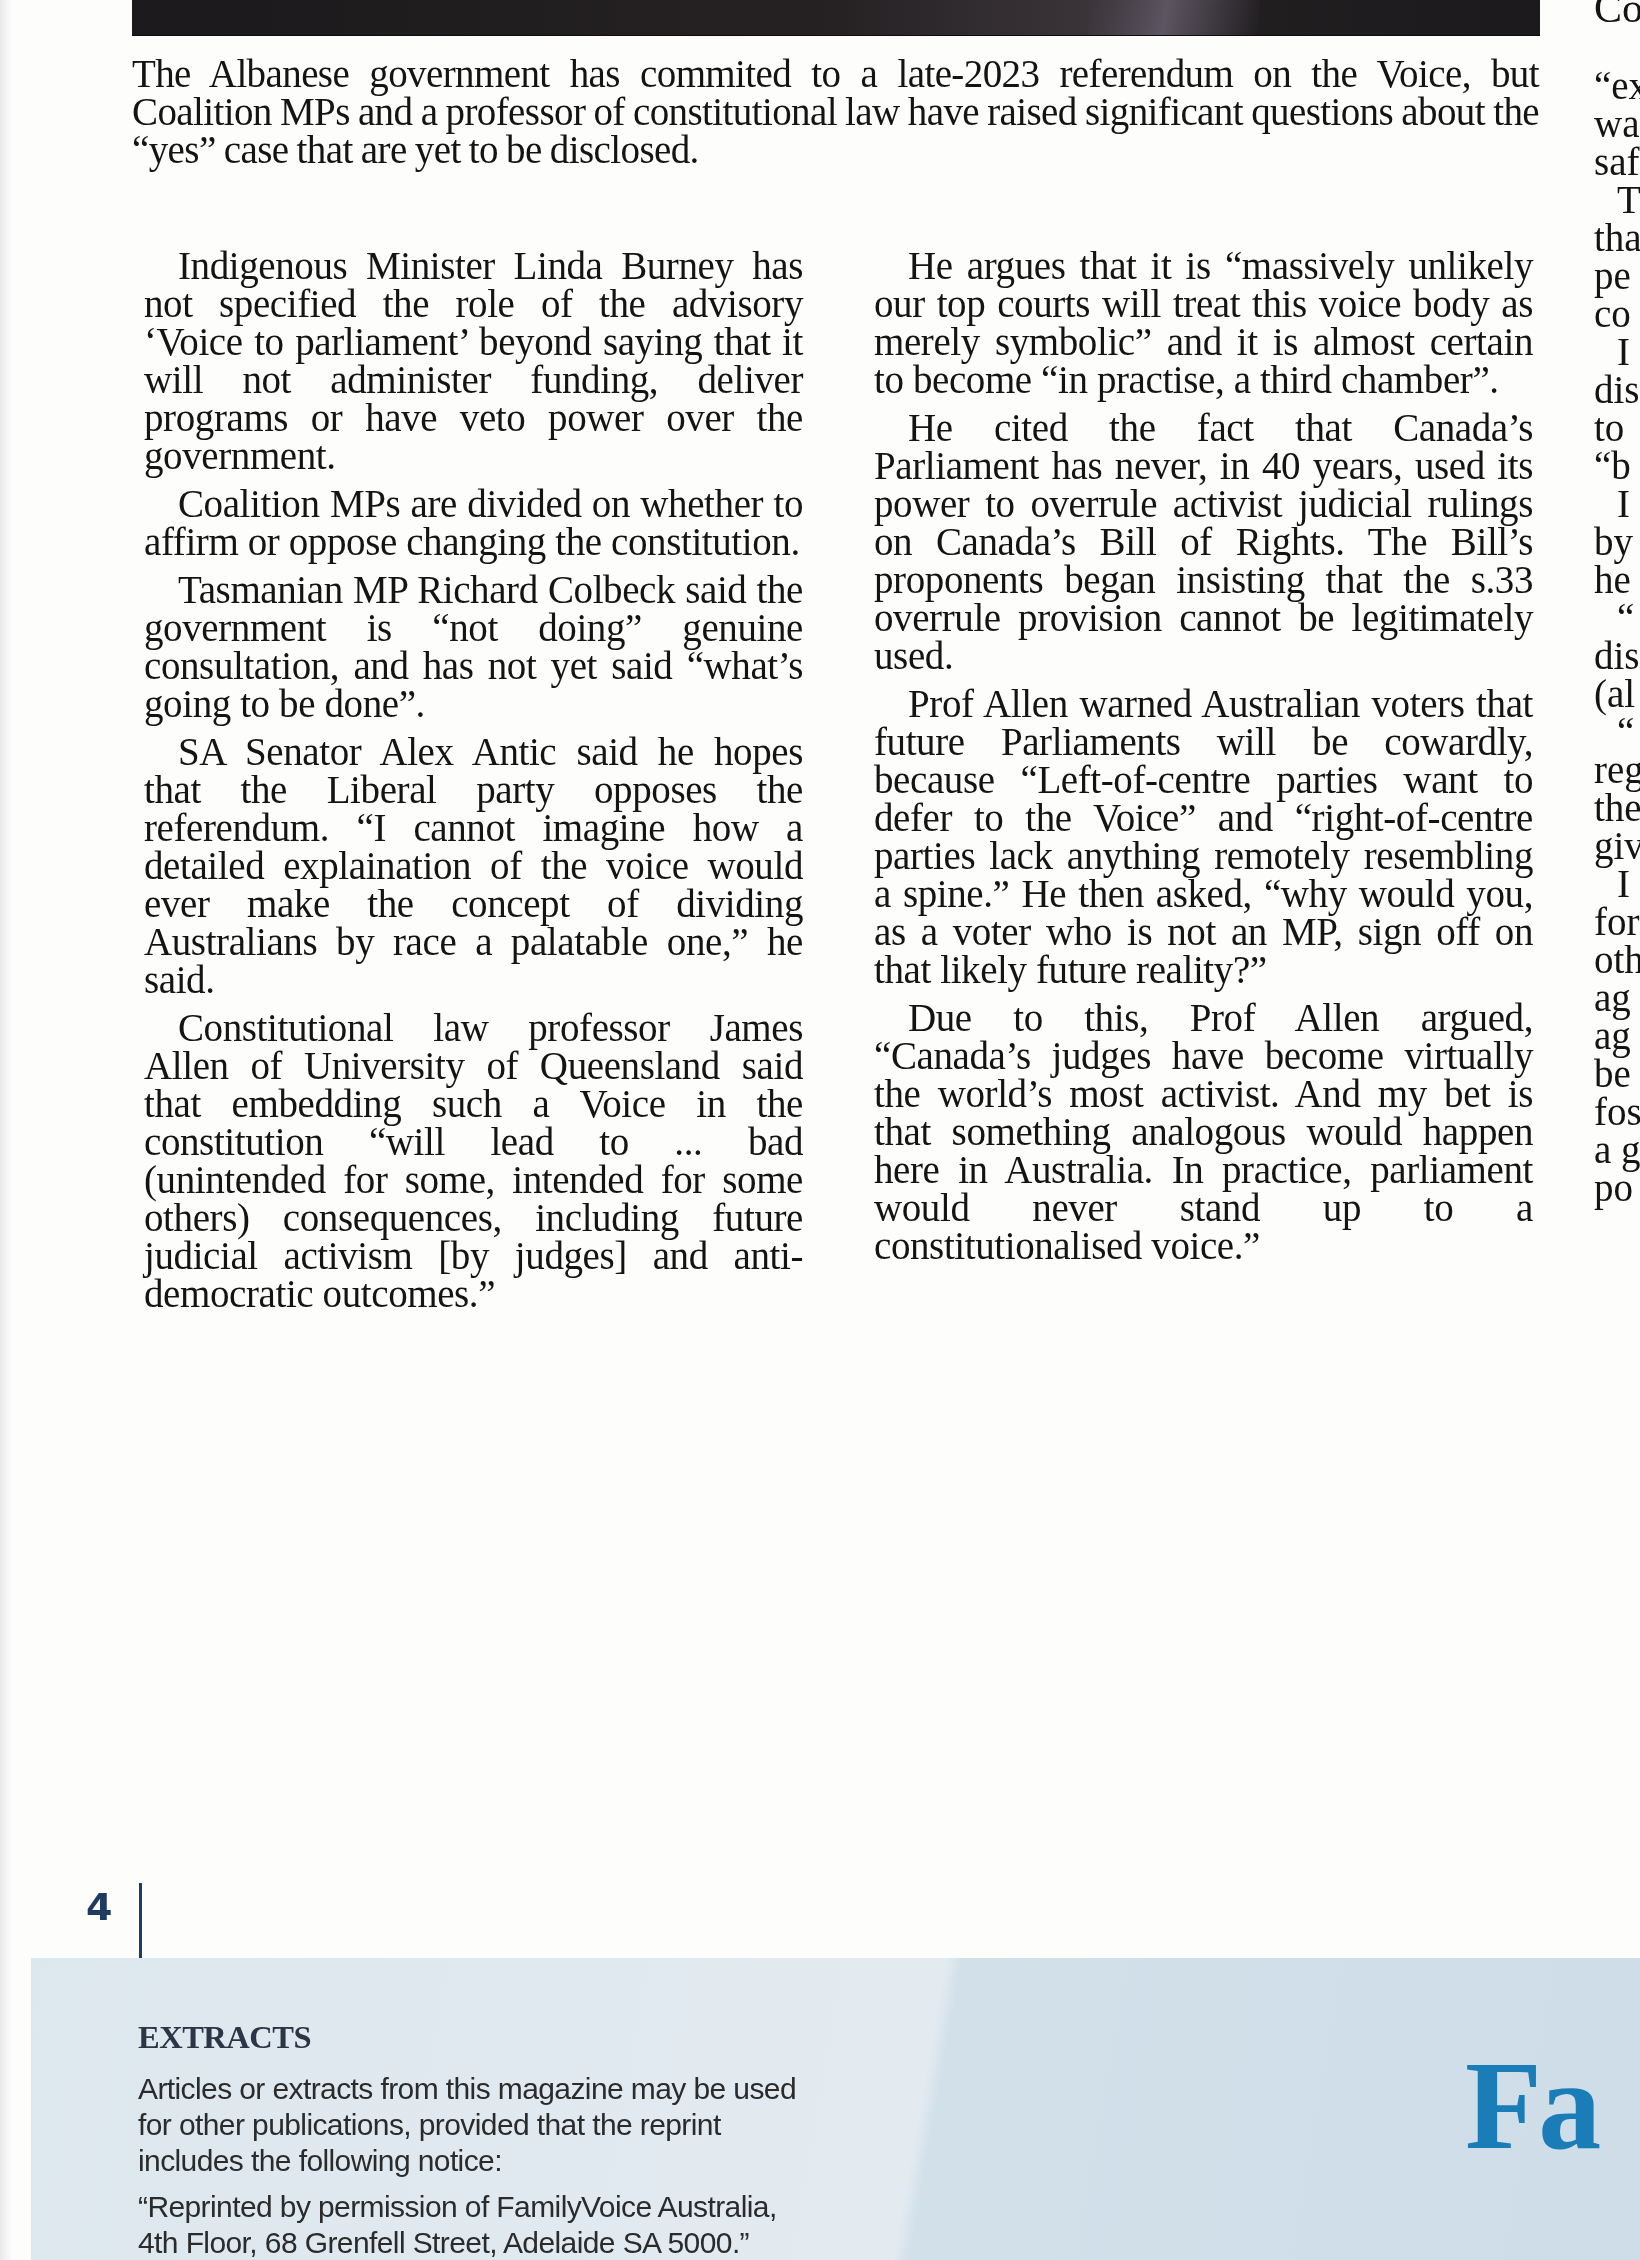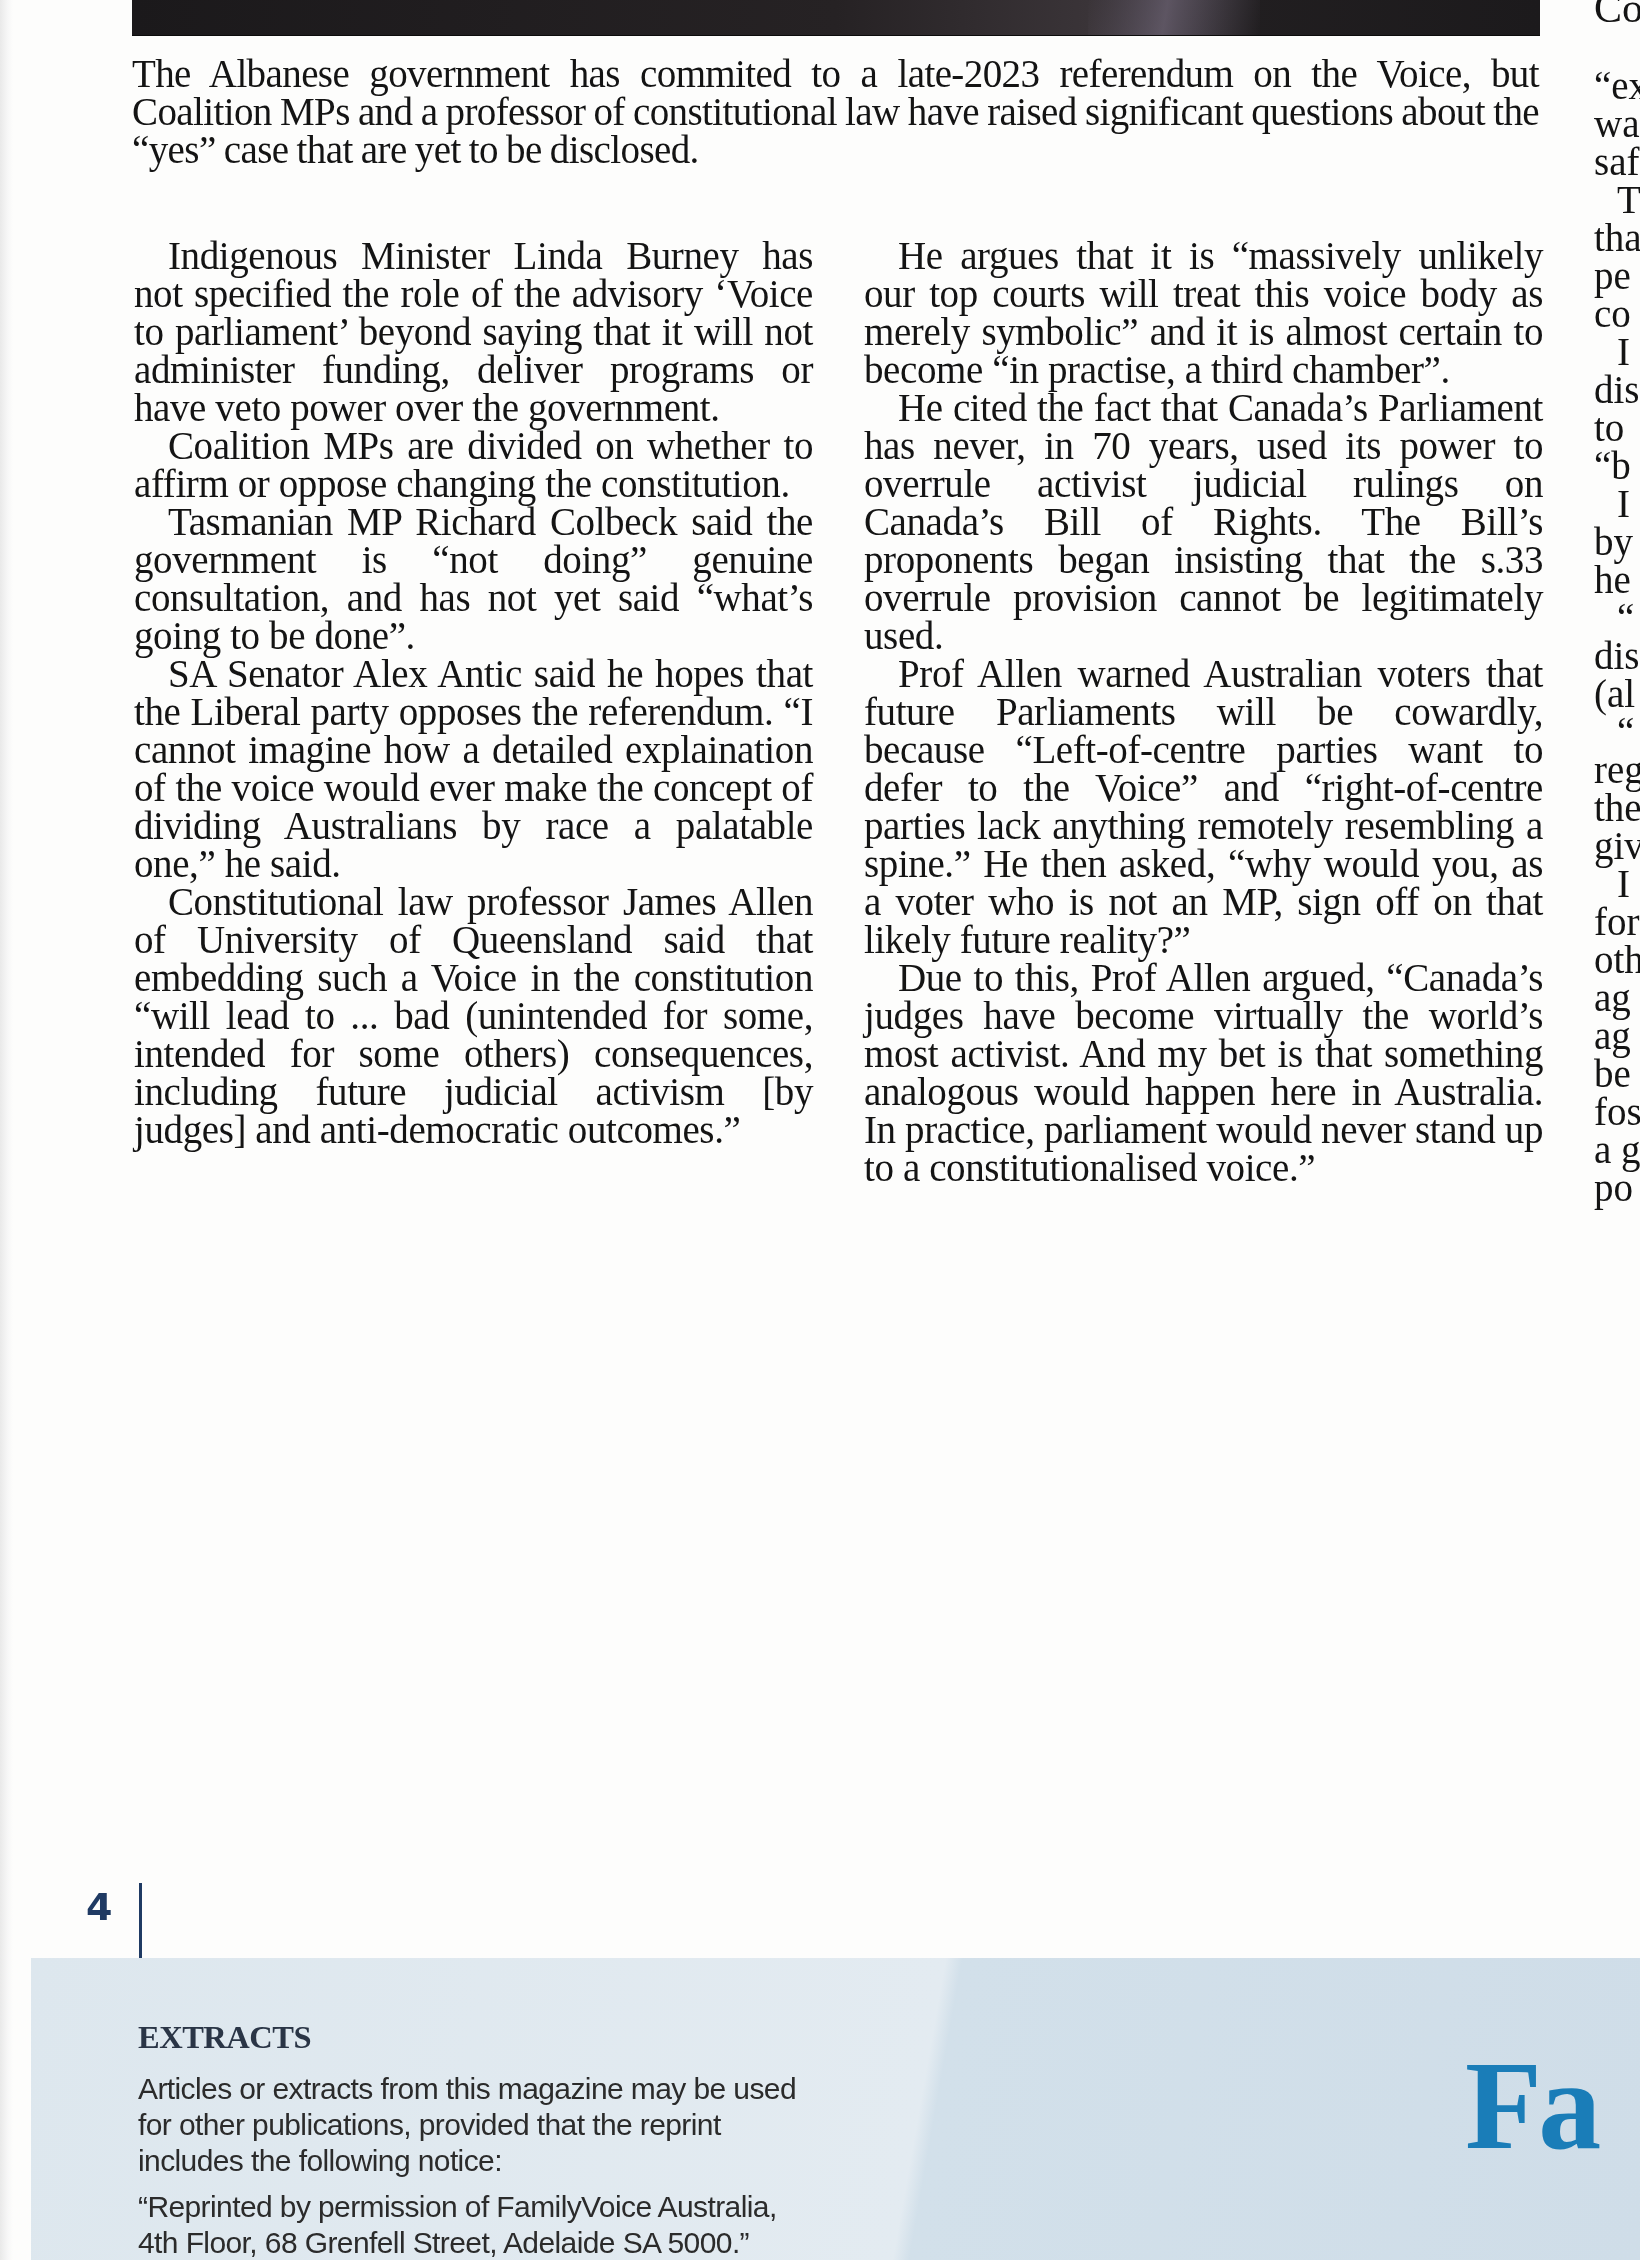--- a/index.html
+++ b/index.html
@@ -28,21 +28,21 @@
     letter-spacing:-0.6px; word-spacing:-1px;
     text-align:justify; text-align-last:left;
   }
   .col {
     position:absolute; top:237px; width:679px;
     font-size:39px; line-height:38px; letter-spacing:-0.4px;
     text-align:justify;
   }
   .col.left { left:134px; }
   .col.mid  { left:864px; }
-  .col p { margin:0; text-indent:34px; }
+  .col p { margin:10px; text-indent:34px; }
   .right-edge {
     position:absolute; left:1594px; top:0; width:46px; overflow:hidden;
     font-size:39px; line-height:38px; white-space:nowrap;
   }
   .right-edge .line { height:38px; }
   .right-edge .head { position:absolute; top:-11.5px; font-size:42px; }
   .page-num {
     position:absolute; left:86px; top:1885px;
     font-family:"DejaVu Sans","Liberation Sans",sans-serif;
     font-weight:bold; font-size:38px; color:#1f3a63;
@@ -85,21 +85,21 @@
 <div class="col left">
   <p>Indigenous Minister Linda Burney has not specified the role of the advisory ‘Voice to parliament’ beyond saying that it will not administer funding, deliver programs or have veto power over the government.</p>
   <p>Coalition MPs are divided on whether to affirm or oppose changing the constitution.</p>
   <p>Tasmanian MP Richard Colbeck said the government is “not doing” genuine consultation, and has not yet said “what’s going to be done”.</p>
   <p>SA Senator Alex Antic said he hopes that the Liberal party opposes the referendum. “I cannot imagine how a detailed explaination of the voice would ever make the concept of dividing Australians by race a palatable one,” he said.</p>
   <p>Constitutional law professor James Allen of University of Queensland said that embedding such a Voice in the constitution “will lead to ... bad (unintended for some, intended for some others) consequences, including future judicial activism [by judges] and anti-democratic outcomes.”</p>
 </div>
 
 <div class="col mid">
   <p>He argues that it is “massively unlikely our top courts will treat this voice body as merely symbolic” and it is almost certain to become “in practise, a third chamber”.</p>
-  <p>He cited the fact that Canada’s Parliament has never, in 70 years, used its power to overrule activist judicial rulings on Canada’s Bill of Rights. The Bill’s proponents began insisting that the s.33 overrule provision cannot be legitimately used.</p>
+  <p>He cited the fact that Canada’s Parliament has never, in 40 years, used its power to overrule activist judicial rulings on Canada’s Bill of Rights. The Bill’s proponents began insisting that the s.33 overrule provision cannot be legitimately used.</p>
   <p>Prof Allen warned Australian voters that future Parliaments will be cowardly, because “Left-of-centre parties want to defer to the Voice” and “right-of-centre parties lack anything remotely resembling a spine.” He then asked, “why would you, as a voter who is not an MP, sign off on that likely future reality?”</p>
   <p>Due to this, Prof Allen argued, “Canada’s judges have become virtually the world’s most activist. And my bet is that something analogous would happen here in Australia. In practice, parliament would never stand up to a constitutionalised voice.”</p>
 </div>
 
 <div class="right-edge" style="height:1816px;">
   <div class="head">Co</div>
   <div id="right-lines" style="position:absolute; top:67px;">
       <div class="line">“ex</div>
       <div class="line">wa</div>
       <div class="line">saf</div>

